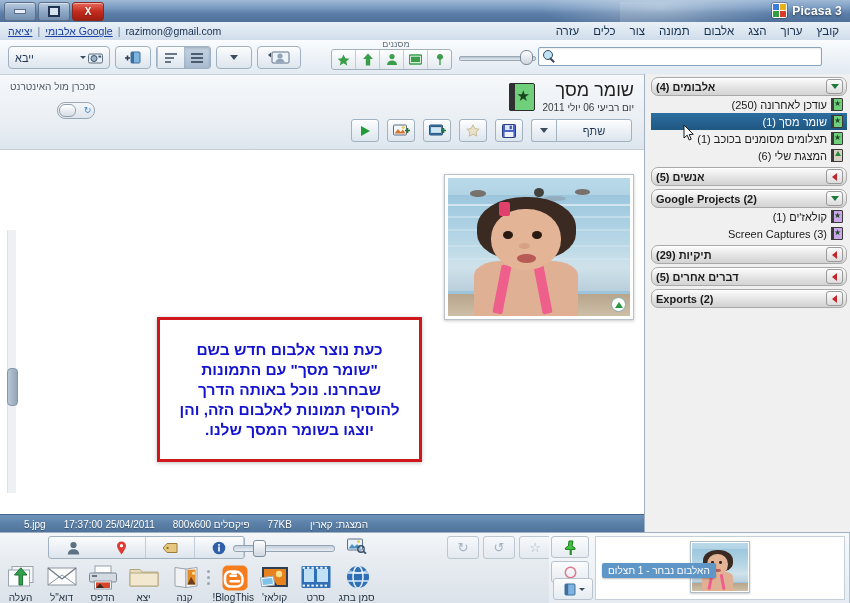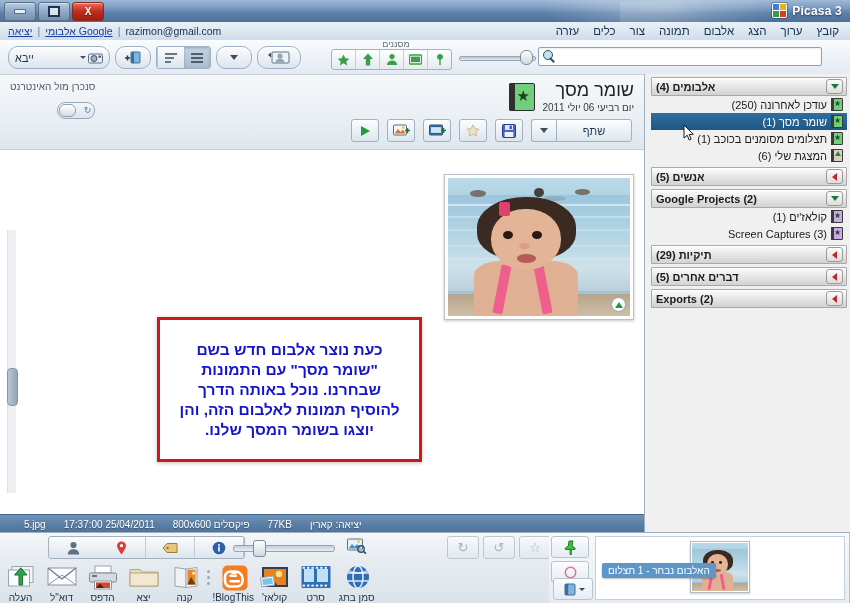--- a/index.html
+++ b/index.html
@@ -81,41 +81,41 @@
   .filterbtns{position:absolute;right:398px;top:9px;display:flex;height:19px;
     border:1px solid #a4b2c0;border-radius:3px;overflow:hidden;
     background:linear-gradient(180deg,#fdfefe,#e4eaf0);}
   .fbtn{width:23px;height:19px;display:flex;align-items:center;justify-content:center;
     border-left:1px solid #c3ccd6;cursor:default;}
   .fbtn:last-child{border-left:none;}
   .fbtn svg{display:block;}
 
   .rightTools{position:absolute;left:8px;top:6px;display:flex;align-items:center;gap:5px;
     direction:ltr;}
-  .rt-btn{height:21px;border:1px solid #9fb0c2;border-radius:10px;
+  .rt-btn{height:21px;border:1px solid #9fb0c2;border-radius:4px;
     background:linear-gradient(180deg,#fbfcfd,#dde5ed);display:flex;align-items:center;
     justify-content:center;gap:3px;padding:0 5px;cursor:default;
     box-shadow:inset 0 1px 0 #fff;}
   .rt-import{width:88px;padding:0 6px;justify-content:space-between;direction:rtl;}
   .rt-import .lbl{font-size:11px;color:#1d3552;}
   .segbtns{display:flex;height:21px;border:1px solid #9fb0c2;border-radius:3px;overflow:hidden;}
   .seg{width:26px;height:21px;display:flex;align-items:center;justify-content:center;
     background:linear-gradient(180deg,#fbfcfd,#dde5ed);border-left:1px solid #b5c2cf;cursor:default;}
   .seg.active{background:linear-gradient(180deg,#c4d3e2,#a9bdd1);box-shadow:inset 0 1px 3px rgba(0,0,0,.2);}
   .seg:last-child{border-left:none;}
   .tiny-tri{width:0;height:0;border-left:4px solid transparent;border-right:4px solid transparent;
     border-top:5px solid #3c4d60;}
 
   
   .sidebar{position:absolute;right:0;top:74px;width:205px;bottom:70px;
     background:#f0f0f0;border-left:1px solid #9fb0c2;overflow:hidden;}
   .side-inner{position:absolute;inset:0 3px 0 6px;}
   .group-hdr{height:17px;margin-top:3px;
     background:linear-gradient(180deg,#fdfdfd 0%,#e6e6e6 50%,#d2d2d2 100%);
-    border:1px solid #a9a9a9;border-radius:1px;display:flex;align-items:center;
+    border:1px solid #a9a9a9;border-radius:7px;display:flex;align-items:center;
     justify-content:space-between;padding:0 3px 0 4px;cursor:default;
     box-shadow:inset 0 1px 0 #fff;}
   .group-hdr .gname{font-size:11px;font-weight:bold;color:#1b1b1b;}
   .arrowbtn{width:15px;height:13px;border:1px solid #9a9a9a;border-radius:3px;
     background:linear-gradient(180deg,#fcfcfc,#dcdcdc);display:flex;align-items:center;
     justify-content:center;}
   .tri-down{width:0;height:0;border-left:4px solid transparent;border-right:4px solid transparent;
     border-top:5px solid #1b7a3a;}
   .tri-left{width:0;height:0;border-top:4px solid transparent;border-bottom:4px solid transparent;
     border-right:5px solid #c1262a;}
@@ -642,21 +642,21 @@
         <div class="track"></div>
         <div class="thumb"></div>
       </div>
     </div>
 
     <div class="statusbar">
       <span class="sitem">5.jpg</span>
       <span class="sitem">17:37:00 25/04/2011</span>
       <span class="sitem">800x600 פיקסלים</span>
       <span class="sitem">77KB</span>
-      <span class="sitem">יציאה: קארין</span>
+      <span class="sitem">המצגת: קארין</span>
     </div>
   </div>
 
   <div class="bottom">
 
     <div class="infobtns">
       <div class="ib">
         <svg width="14" height="14" viewBox="0 0 14 14">
             <circle cx="7" cy="7" r="6.3" fill="#2f5fa8"></circle>
             <rect x="6.2" y="5.5" width="1.6" height="5" fill="#fff"></rect>

